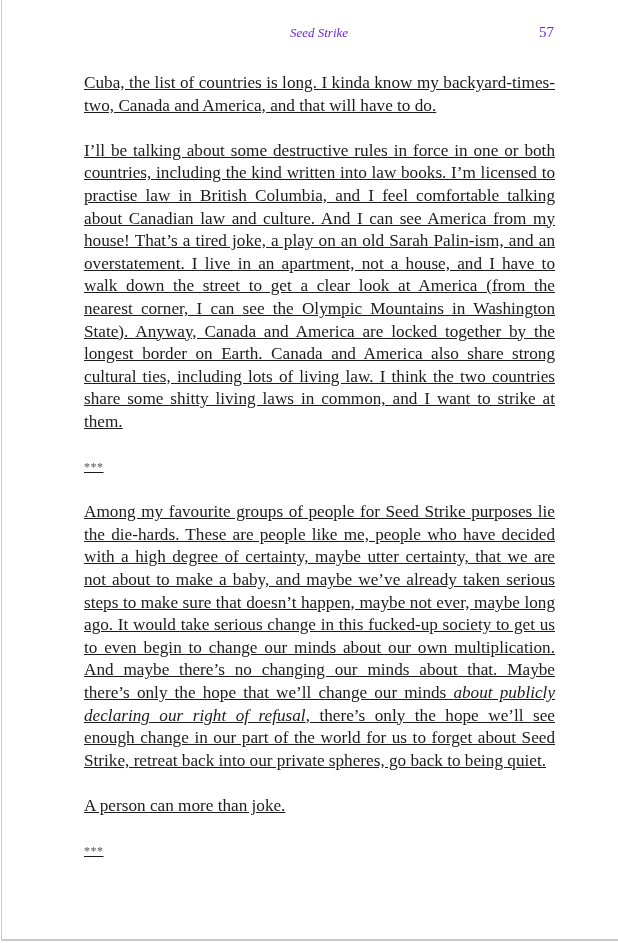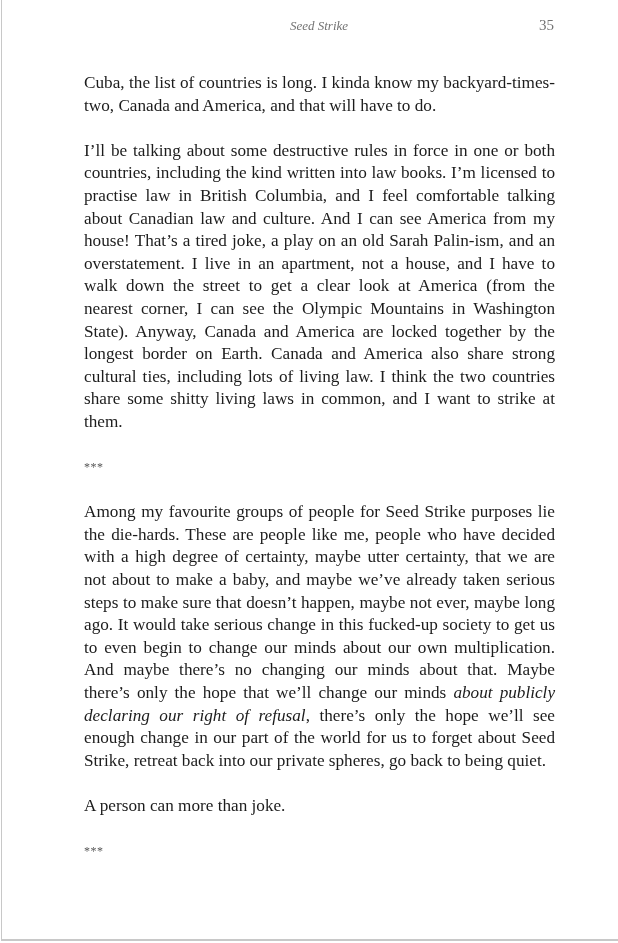--- a/index.html
+++ b/index.html
@@ -19,26 +19,26 @@
       top: 0;
       width: 617px;
       height: 941px;
       border-left: 1px solid #c8c8c8;
       border-bottom: 2px solid #c8c8c8;
       background: #ffffff;
       box-sizing: border-box;
     }
     .running-head {
       position: absolute;
-      top: 17px;
+      top: 24px;
       left: 82px;
       width: 470px;
       height: 20px;
       font-family: "Liberation Serif", serif;
-      color: #737373;
+      color: #6d28d9;
     }
     .running-title {
       position: absolute;
       left: 0;
       right: 0;
       text-align: center;
       font-style: italic;
       font-size: 13px;
       top: 1px;
     }
@@ -52,41 +52,42 @@
       position: absolute;
       left: 82px;
       top: 72px;
       width: 471px;
       font-family: "Liberation Serif", serif;
       font-size: 17.2px;
       line-height: 22.6px;
       color: #1c1c1c;
       text-align: justify;
       hyphens: none;
+      text-decoration: underline;
     }
     .body-text p {
       margin: 0 0 22.6px 0;
     }
     .body-text p.separator {
       font-size: 12px;
       color: #555;
       letter-spacing: 0.5px;
       margin-bottom: 22.6px;
     }
     .body-text em {
       font-style: italic;
     }
   </style>
 </head>
 <body>
 
 <div class="page">
   <div class="running-head">
     <span class="running-title">Seed Strike</span>
-    <span class="page-number">35</span>
+    <span class="page-number">57</span>
   </div>
 
   <div class="body-text">
     <p>Cuba, the list of countries is long. I kinda know my backyard-times-two, Canada and America, and that will have to do.</p>
     <p>I’ll be talking about some destructive rules in force in one or both countries, including the kind written into law books. I’m licensed to practise law in British Columbia, and I feel comfortable talking about Canadian law and culture. And I can see America from my house! That’s a tired joke, a play on an old Sarah Palin-ism, and an overstatement. I live in an apartment, not a house, and I have to walk down the street to get a clear look at America (from the nearest corner, I can see the Olympic Mountains in Washington State). Anyway, Canada and America are locked together by the longest border on Earth. Canada and America also share strong cultural ties, including lots of living law. I think the two countries share some shitty living laws in common, and I want to strike at them.</p>
     <p class="separator">***</p>
     <p><span>Among my favourite groups of people for Seed Strike purposes lie the die-hards. These are people like me, people who have decided with a high degree of certainty, maybe utter certainty, that we are not about to make a baby, and maybe we’ve already taken serious steps to make sure that doesn’t happen, maybe not ever, maybe long ago. It would take serious change in this fucked-up society to get us to even begin to change our minds about our own multiplication. And maybe there’s no changing our minds about that. Maybe there’s only the hope that we’ll change our minds </span><em>about publicly declaring our right of refusal</em><span>, there’s only the hope we’ll see enough change in our part of the world for us to forget about Seed Strike, retreat back into our private spheres, go back to being quiet.</span></p>
     <p>A person can more than joke.</p>
     <p class="separator">***</p>
   </div>

